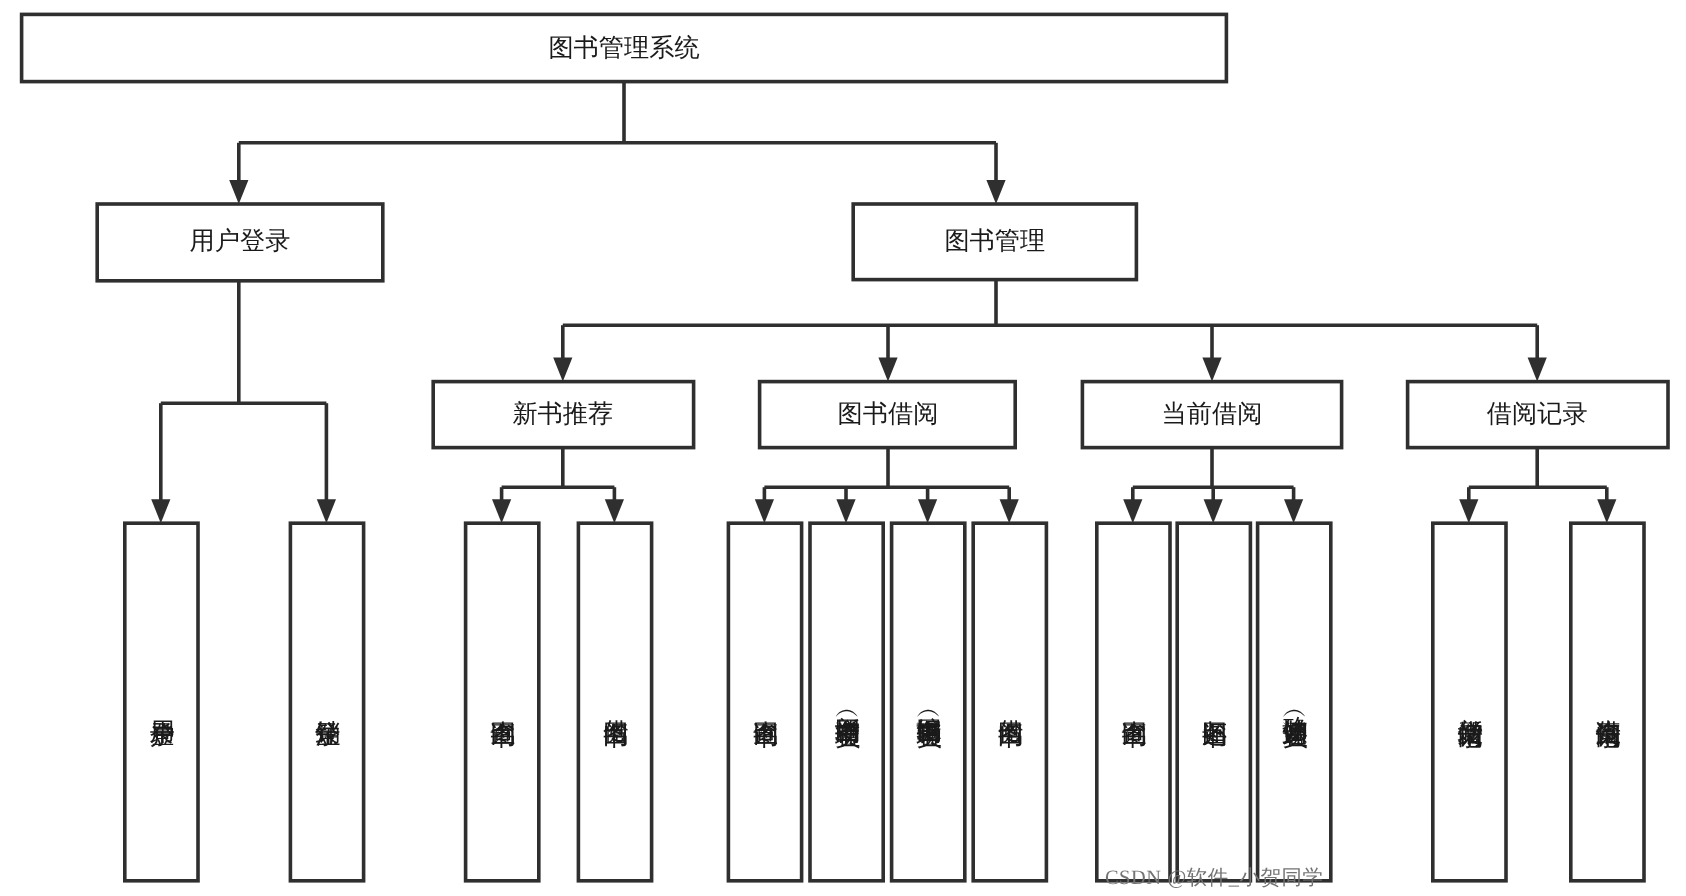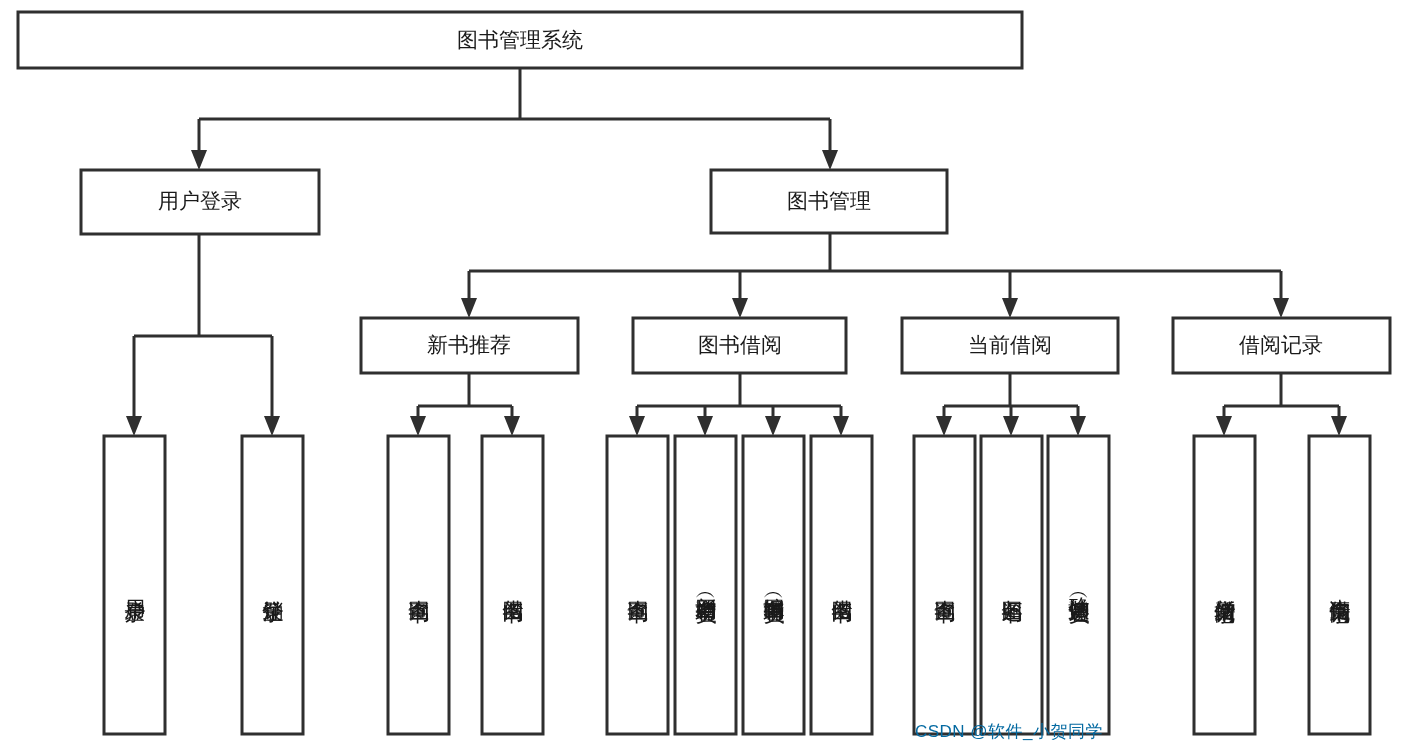--- a/index.html
+++ b/index.html
@@ -56,23 +56,23 @@
     text-anchor: middle;
     dominant-baseline: middle;
     writing-mode: vertical-rl;
     white-space: pre;
     letter-spacing: 1px;
   }
   .watermark {
     position: absolute;
     right: 8px;
     bottom: 4px;
-    font-family: Liberation Sans, sans-serif;
+    font-family: Liberation Serif, serif;
     font-size: 17px;
-    color: #0369a1;
+    color: #737373;
     letter-spacing: 0.5px;
     user-select: none;
     pointer-events: none;
   }
 </style>
 </head>
 <body>
 
 <div id="diagram-root">
 

